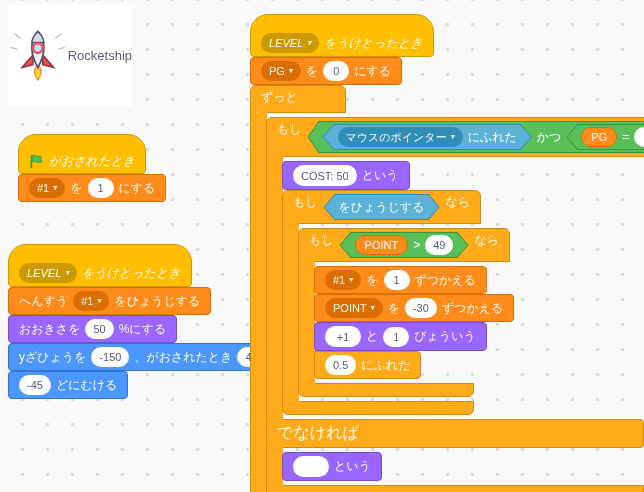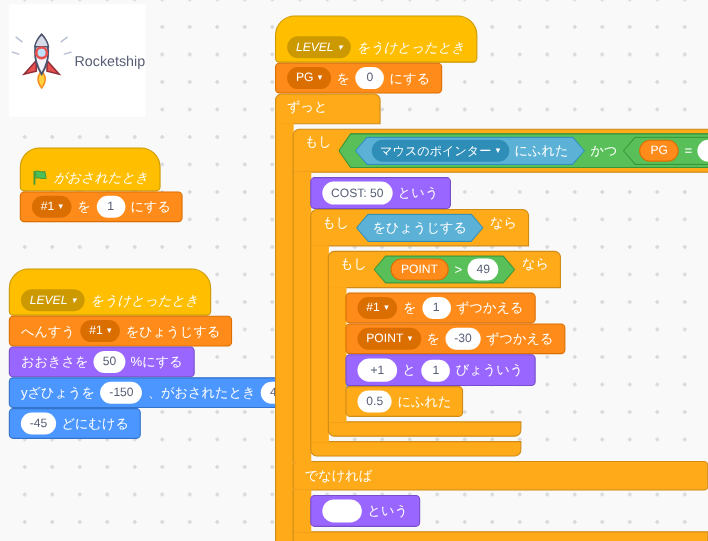--- a/index.html
+++ b/index.html
@@ -92,21 +92,21 @@
     padding:4px 0 4px 16px; min-height:18px;
   }
   .c-body::before {
     content:""; position:absolute; left:0; top:-1px; bottom:-1px; width:16px;
     background:var(--c); border-left:1px solid var(--cb); z-index:0;
   }
   .c-body > * { position:relative; z-index:1; }
   .c-arm {
     display:flex; align-items:center; background:var(--c); border:1px solid var(--cb);
     width:var(--w); min-height:27px; padding:3px 10px; border-radius:4px;
-    color:#fff; font-size:12px; font-weight:500;
+    color:#fff; font-size:16px; font-weight:500;
   }
   .c-end {
     background:var(--c); border:1px solid var(--cb);
     width:var(--w); height:14px; border-radius:0 0 6px 6px;
   }
   .c-end.loop {
     height:19px; display:flex; align-items:center; justify-content:flex-end;
     padding:0 7px; color:#fff; font-size:14px; font-weight:700;
   }
 </style>

